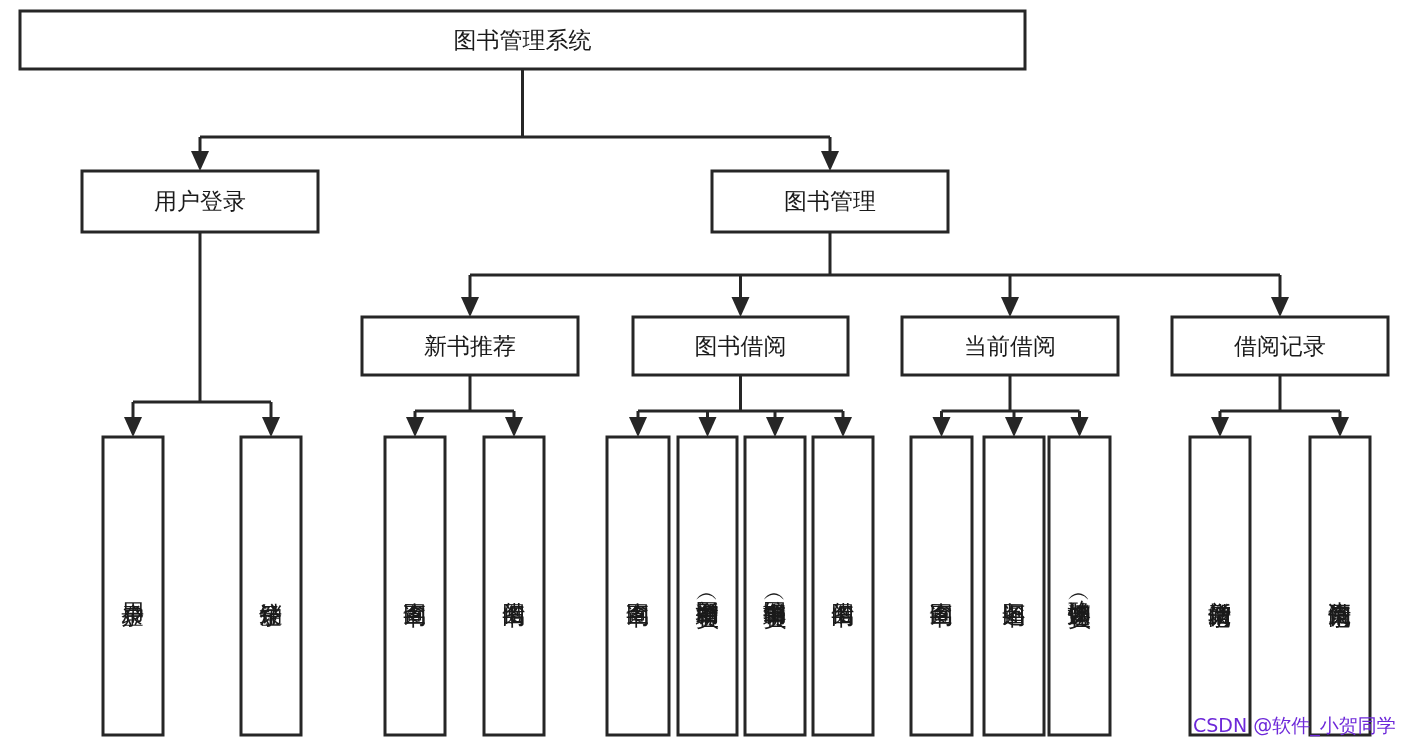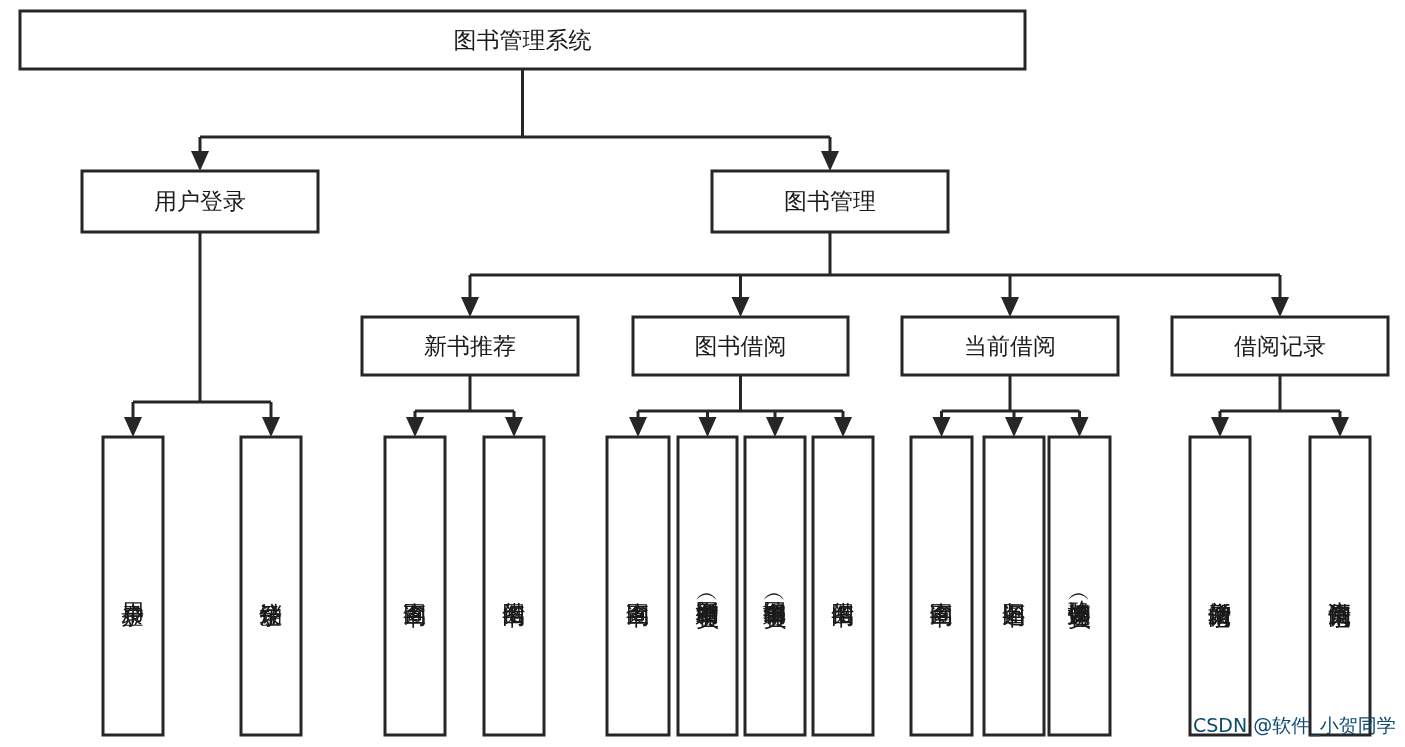--- a/index.html
+++ b/index.html
@@ -59,21 +59,21 @@
     display: flex;
     align-items: center;
     justify-content: center;
     letter-spacing: 1px;
     pointer-events: none;
   }
   .watermark {
     position: absolute;
     font-family: "DejaVu Sans", "Liberation Sans", sans-serif;
     font-size: 19px;
-    color: #0c4a6e;
+    color: #6d28d9;
     white-space: nowrap;
     left: 1193px;
     top: 713px;
   }
 </style>
 </head>
 <body>
 
 <div id="diagram-root">
 

